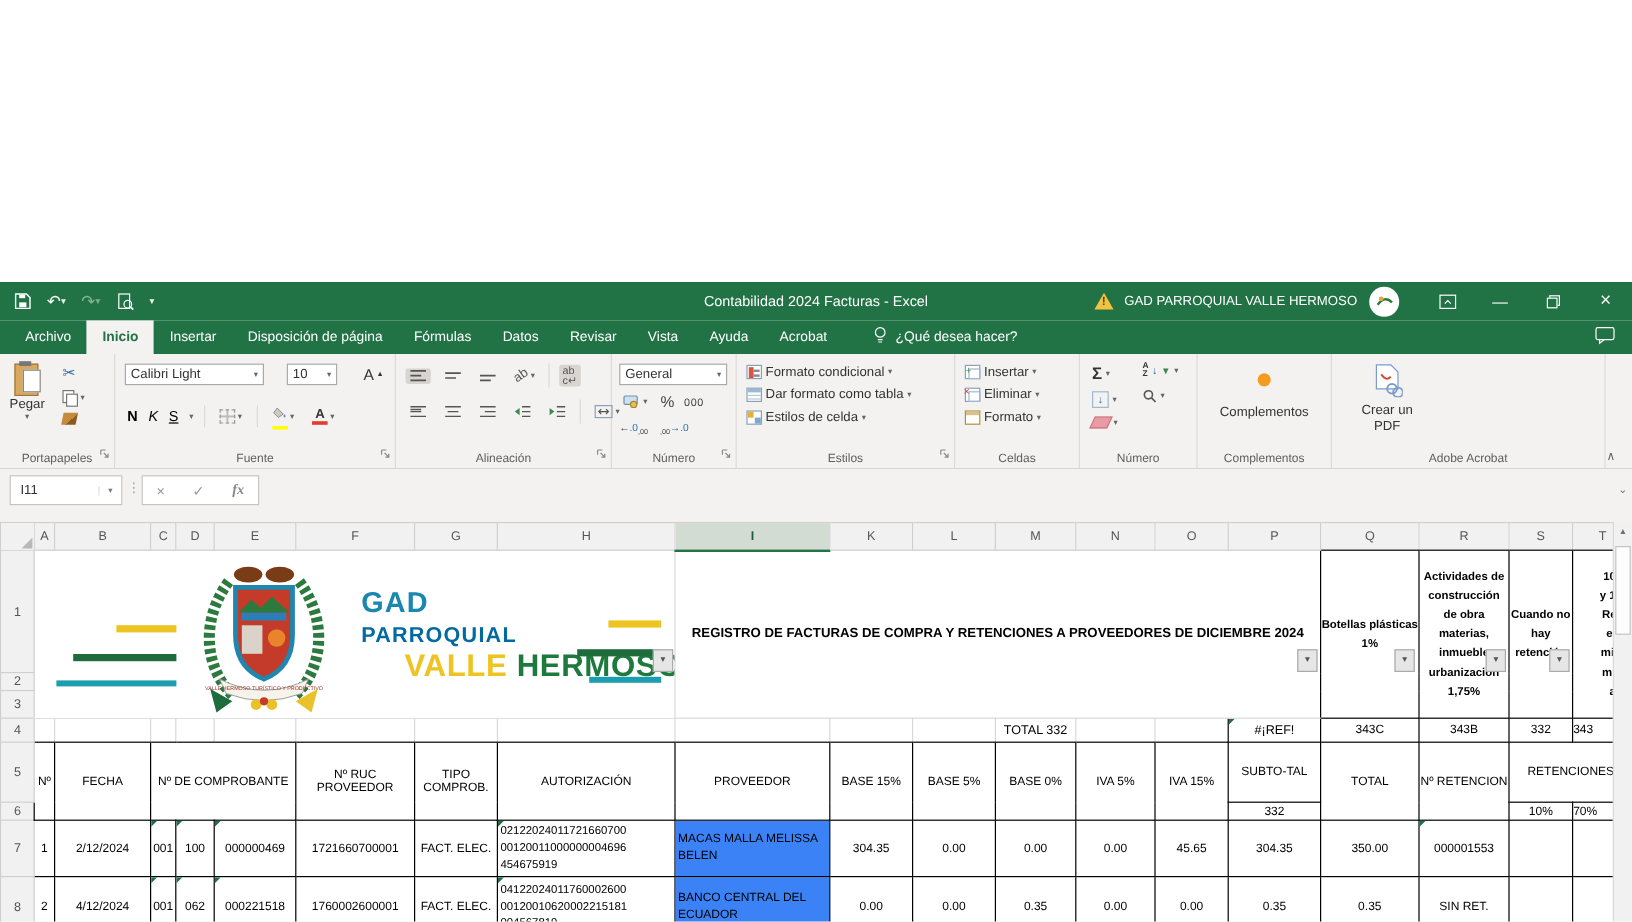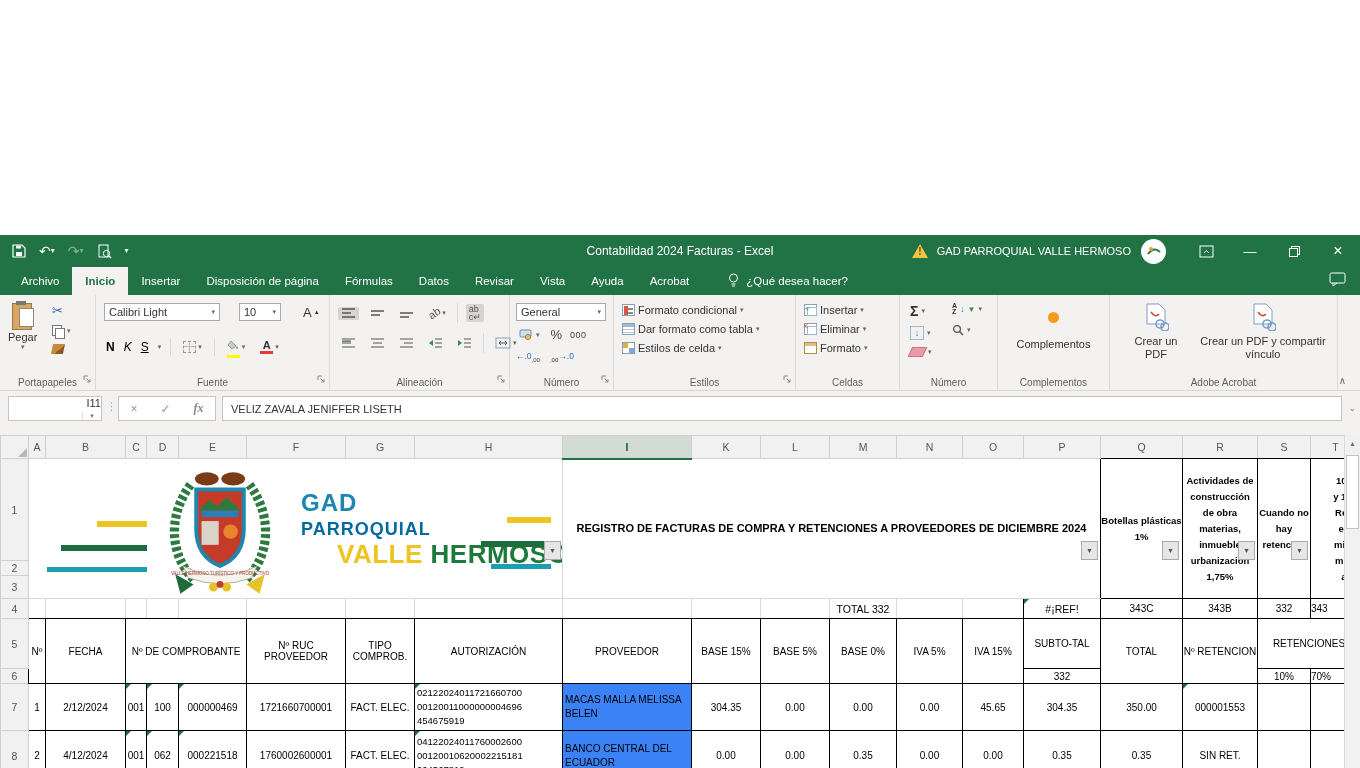--- a/index.html
+++ b/index.html
@@ -47,21 +47,21 @@
   .sel-ic{background:#d8d4cf;border-radius:2px;}
   .minigrid{width:13px;height:12px;border:1px solid #9a9a9a;box-sizing:border-box;
     background:linear-gradient(#0000 45%,#bbb 45%,#bbb 55%,#0000 55%),linear-gradient(90deg,#0000 45%,#bbb 45%,#bbb 55%,#0000 55%);}
   .colorbar{display:block;width:13px;height:3px;margin-top:1px;}
   .stackrow{display:flex;align-items:center;gap:3px;font-size:11px;color:#333;white-space:nowrap;}
   .sg-ic{width:13px;height:12px;border:1px solid #8aa0b8;box-sizing:border-box;position:relative;background:#fff;}
 
   
   .fbar{position:relative;height:34px;background:#f3f2f1;}
   .namebox{position:absolute;left:8px;top:5px;width:92px;height:23px;background:#fff;border:1px solid #c6c4c2;
-    display:flex;align-items:flex-end;font-size:11px;color:#333;flex-direction:column;}
+    display:flex;align-items:center;font-size:11px;color:#333;}
   .namebox .nb-t{flex:1;padding-left:8px;}
   .namebox .nb-d{width:18px;text-align:center;border-left:1px solid #e0e0e0;color:#777;font-size:7px;}
   .fdots{position:absolute;left:106px;top:9px;color:#a0a0a0;font-size:11px;letter-spacing:0;}
   .fbtns{position:absolute;left:118px;top:5px;height:23px;background:#fff;border:1px solid #c6c4c2;width:96px;
     display:flex;align-items:center;justify-content:space-around;color:#9a9896;font-size:12px;}
   .fx{font-style:italic;font-family:"Liberation Serif",serif;font-weight:bold;color:#8a8886;}
   .finput{position:absolute;left:222px;top:5px;right:18px;height:23px;background:#fff;border:1px solid #c6c4c2;
     display:flex;align-items:center;padding-left:8px;font-size:11px;color:#333;}
   .fexp{position:absolute;right:4px;top:12px;color:#777;font-size:9px;}
 
@@ -472,50 +472,36 @@
         <span>
           <svg width="26" height="28" viewBox="0 0 26 28">
               <path d="M4 1h12l6 6v14H4z" fill="#fff" stroke="#7a9ccB"></path>
               <path d="M8 9q4 6 8 2" fill="none" stroke="#d04a3a" stroke-width="1.6"></path>
               <circle cx="17" cy="21" r="4" fill="none" stroke="#7a9cCB" stroke-width="1.6"></circle>
               <circle cx="22" cy="24" r="4" fill="none" stroke="#7a9cCB" stroke-width="1.6"></circle>
             </svg>
         </span>
         <div class="rb" style="line-height:13px;">Crear un PDF</div>
       </div>
-      <div style="position:absolute;left:90px;top:8px;width:126px;text-align:center;">
-        <span>
-          <svg width="26" height="28" viewBox="0 0 26 28">
-              <path d="M4 1h12l6 6v14H4z" fill="#fff" stroke="#7a9ccB"></path>
-              <path d="M8 9q4 6 8 2" fill="none" stroke="#d04a3a" stroke-width="1.6"></path>
-              <circle cx="17" cy="21" r="4" fill="none" stroke="#7a9cCB" stroke-width="1.6"></circle>
-              <circle cx="22" cy="24" r="4" fill="none" stroke="#7a9cCB" stroke-width="1.6"></circle>
-            </svg>
-        </span>
-        <div class="rb" style="line-height:13px;">Crear un PDF y compartir vínculo</div>
-      </div>
       <div class="gname">Adobe Acrobat</div>
     </div>
 
     <span style="position:absolute;right:14px;bottom:4px;color:#666;font-size:10px;">∧</span>
   </div>
 
   <div class="fbar">
     <div class="namebox">
       <span class="nb-t">I11</span>
       <span class="nb-d">▾</span>
     </div>
     <span class="fdots">⋮</span>
     <div class="fbtns">
       <span>×</span>
       <span>✓</span>
       <span class="fx">fx</span>
-    </div>
-    <div class="finput">
-      <span>VELIZ ZAVALA JENIFFER LISETH</span>
     </div>
     <span class="fexp">⌄</span>
   </div>
 
   <div class="sheet">
     <table class="grid">
       <colgroup>
         <col style="width:28px">
           <col style="width:17px">
           <col style="width:80px">

